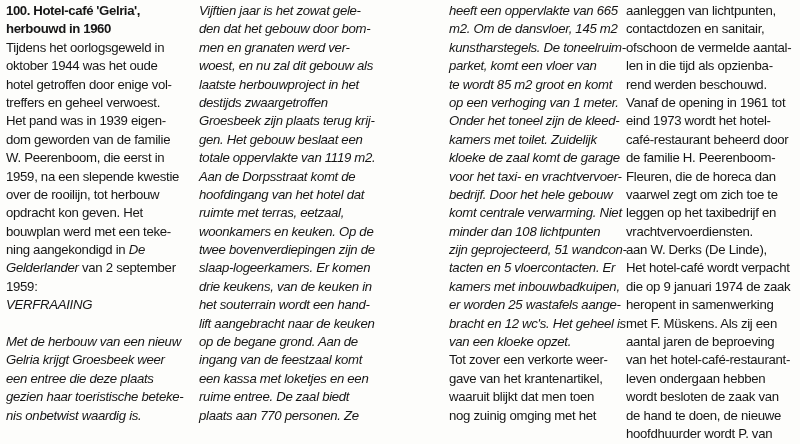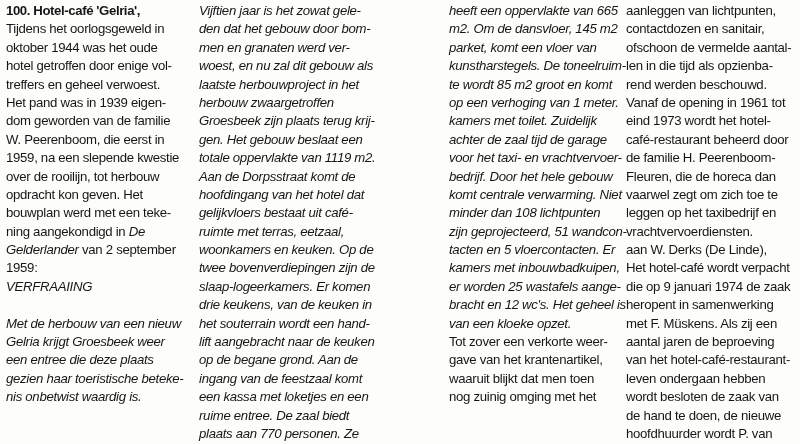--- a/index.html
+++ b/index.html
@@ -28,20 +28,21 @@
   .line.italic, span.italic { font-style: italic; }
   span.roman { font-style: normal; }
   .line.blank { }
 </style>
 </head>
 <body>
 
 <div class="page">
   <div class="col col-1">
       <div class="line bold">100. Hotel-café 'Gelria',</div>
+      <div class="line bold">herbouwd in 1960</div>
       <div class="line roman">Tijdens het oorlogsgeweld in</div>
       <div class="line roman">oktober 1944 was het oude</div>
       <div class="line roman">hotel getroffen door enige vol-</div>
       <div class="line roman">treffers en geheel verwoest.</div>
       <div class="line roman">Het pand was in 1939 eigen-</div>
       <div class="line roman">dom geworden van de familie</div>
       <div class="line roman">W. Peerenboom, die eerst in</div>
       <div class="line roman">1959, na een slepende kwestie</div>
       <div class="line roman">over de rooilijn, tot herbouw</div>
       <div class="line roman">opdracht kon geven. Het</div>
@@ -56,49 +57,49 @@
       <div class="line italic">een entree die deze plaats</div>
       <div class="line italic">gezien haar toeristische beteke-</div>
       <div class="line italic">nis onbetwist waardig is.</div>
     </div>
   <div class="col col-2">
       <div class="line italic">Vijftien jaar is het zowat gele-</div>
       <div class="line italic">den dat het gebouw door bom-</div>
       <div class="line italic">men en granaten werd ver-</div>
       <div class="line italic">woest, en nu zal dit gebouw als</div>
       <div class="line italic">laatste herbouwproject in het</div>
-      <div class="line italic">herbouw zwaargetroffen</div>
+      <div class="line italic">destijds zwaargetroffen</div>
       <div class="line italic">Groesbeek zijn plaats terug krij-</div>
       <div class="line italic">gen. Het gebouw beslaat een</div>
       <div class="line italic">totale oppervlakte van 1119 m2.</div>
       <div class="line italic">Aan de Dorpsstraat komt de</div>
       <div class="line italic">hoofdingang van het hotel dat</div>
-      <div class="line italic">gelijkvloers bestaat uit café-</div>
       <div class="line italic">ruimte met terras, eetzaal,</div>
       <div class="line italic">woonkamers en keuken. Op de</div>
       <div class="line italic">twee bovenverdiepingen zijn de</div>
       <div class="line italic">slaap-logeerkamers. Er komen</div>
       <div class="line italic">drie keukens, van de keuken in</div>
       <div class="line italic">het souterrain wordt een hand-</div>
       <div class="line italic">lift aangebracht naar de keuken</div>
       <div class="line italic">op de begane grond. Aan de</div>
       <div class="line italic">ingang van de feestzaal komt</div>
       <div class="line italic">een kassa met loketjes en een</div>
       <div class="line italic">ruime entree. De zaal biedt</div>
       <div class="line italic">plaats aan 770 personen. Ze</div>
     </div>
   <div class="col col-3">
       <div class="line italic">heeft een oppervlakte van 665</div>
       <div class="line italic">m2. Om de dansvloer, 145 m2</div>
+      <div class="line italic">kunstharstegels. De toneelruim-</div>
       <div class="line italic">parket, komt een vloer van</div>
-      <div class="line italic">kunstharstegels. De toneelruim-</div>
       <div class="line italic">te wordt 85 m2 groot en komt</div>
       <div class="line italic">op een verhoging van 1 meter.</div>
+      <div class="line italic">Onder het toneel zijn de kleed-</div>
       <div class="line italic">kamers met toilet. Zuidelijk</div>
-      <div class="line italic">achter de zaal tijd de garage</div>
+      <div class="line italic">kloeke de zaal komt de garage</div>
       <div class="line italic">voor het taxi- en vrachtvervoer-</div>
       <div class="line italic">bedrijf. Door het hele gebouw</div>
       <div class="line italic">komt centrale verwarming. Niet</div>
       <div class="line italic">minder dan 108 lichtpunten</div>
       <div class="line italic">zijn geprojecteerd, 51 wandcon-</div>
       <div class="line italic">tacten en 5 vloercontacten. Er</div>
       <div class="line italic">kamers met inbouwbadkuipen,</div>
       <div class="line italic">er worden 25 wastafels aange-</div>
       <div class="line italic">bracht en 12 wc's. Het geheel is</div>
       <div class="line italic">van een kloeke opzet.</div>

